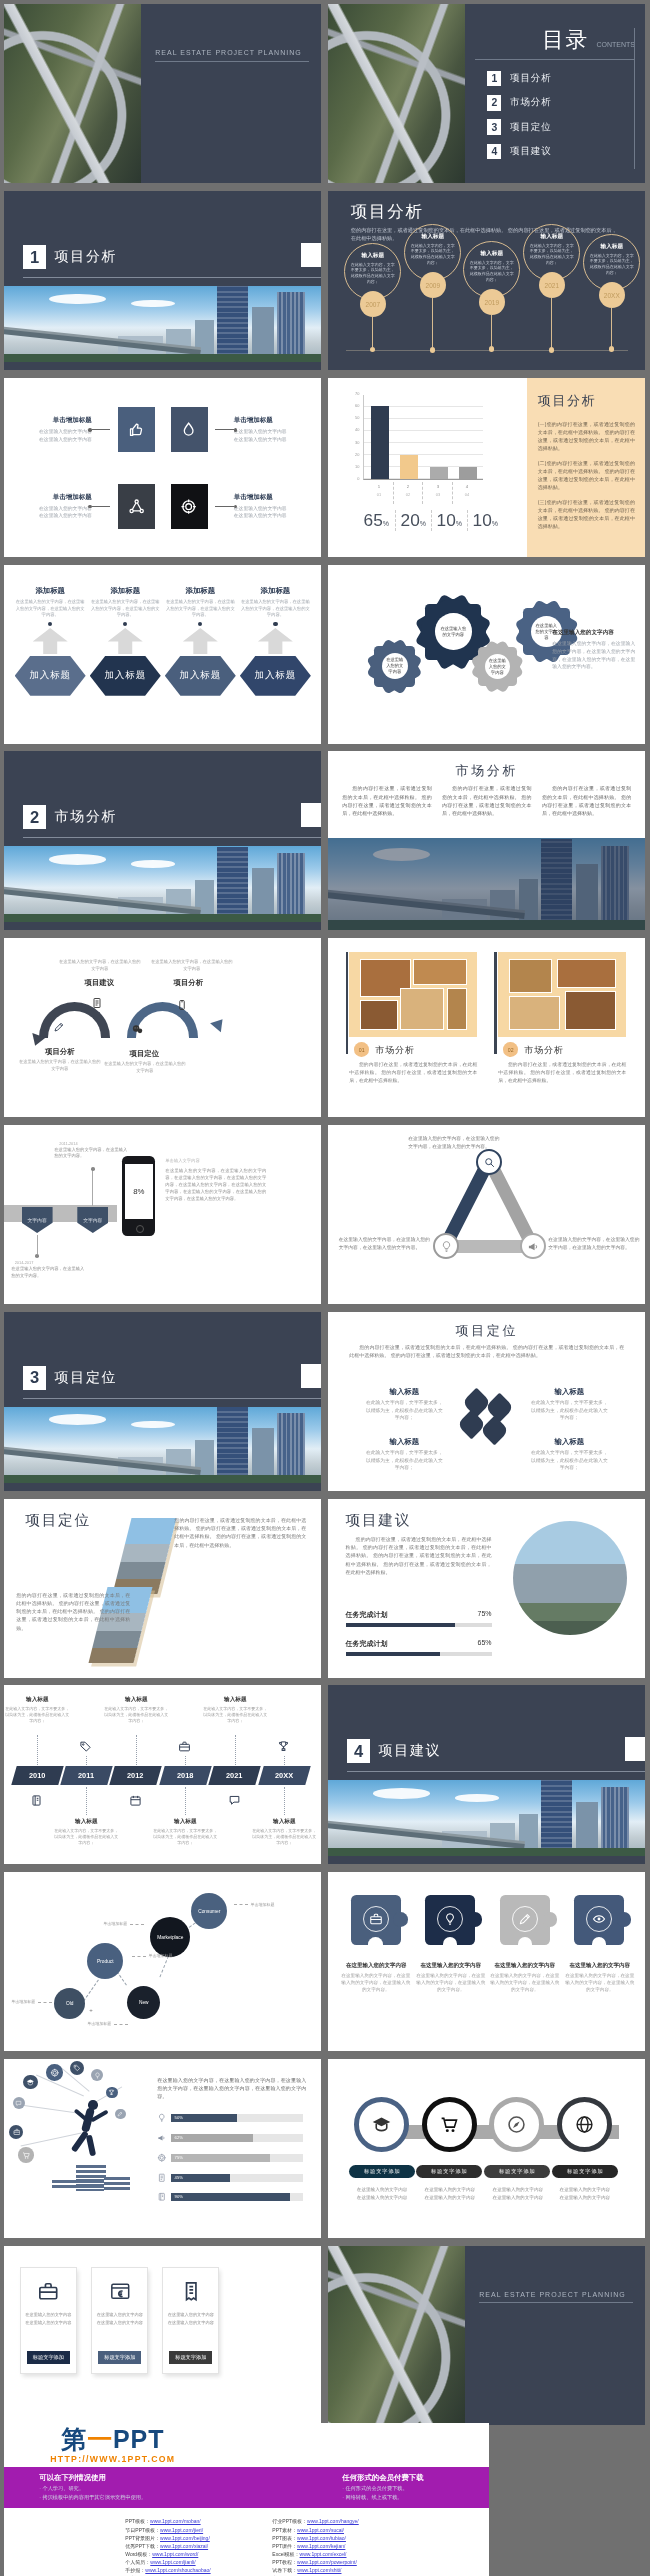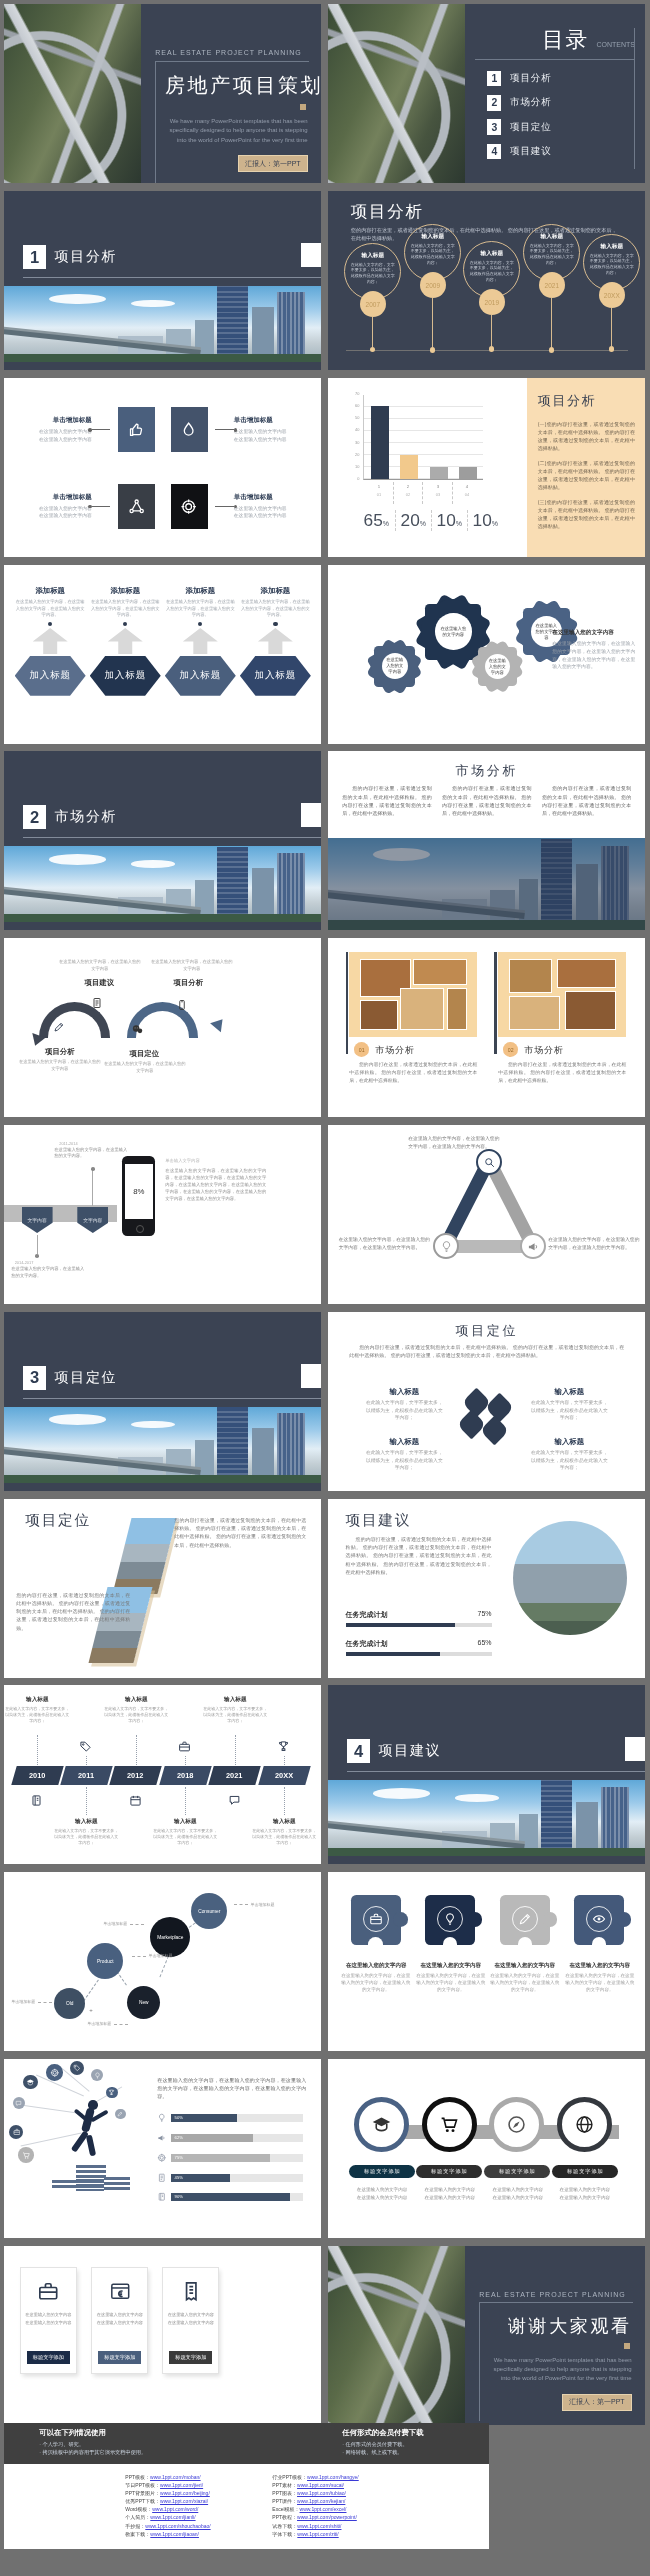--- a/index.html
+++ b/index.html
@@ -200,21 +200,21 @@
 .cd-ic{margin:12px auto 0;width:22.5px;height:22.5px;color:#2f3c51}
 .cd-tx{margin-top:8.7px;font-size:4.2px;color:#888;line-height:1.9;text-align:center}
 .cd-btn{position:absolute;left:6px;right:6px;bottom:8.7px;height:13px;color:#fff;font-size:5.2px;display:flex;align-items:center;justify-content:center}
 
 .footer{position:absolute;left:4.3px;top:2423px;width:485px}
 .f-logo{background:#fff;padding:4.3px 0 3.5px;text-align:left}
 .f-logo-in{width:217px;text-align:center}
 .f-brand{font-weight:bold;font-size:25px;letter-spacing:0.9px;color:#17497e;line-height:1}
 .f-brand .bar{color:#f08300}
 .f-url{font-size:8.7px;color:#ef8200;font-weight:bold;letter-spacing:1.3px;margin-top:1.7px}
-.f-terms{background:#404040;color:#fff;display:flex;padding:5.2px 0 7px}
+.f-terms{background:#a21caf;color:#fff;display:flex;padding:5.2px 0 7px}
 .f-tc1{margin-left:35px;width:303px}
 .f-tc2{width:143px}
 .f-tt{font-size:7.4px;font-weight:bold;margin-bottom:1.7px}
 .f-ti{font-size:5.2px;color:#cfd8e4;line-height:1.6}
 .f-links{background:#fff;display:flex;padding:9.5px 0 11.3px}
 .f-lc1{margin-left:121px;width:147px}
 .f-lc2{width:147px}
 .f-lk{font-size:5px;line-height:1.62;white-space:nowrap}
 .f-lk .lb{color:#444}
 .f-lk a{color:#3a3ad6;text-decoration:underline}
@@ -364,26 +364,20 @@
       </symbol>
 </defs>
 </svg>
 
 <div class="grid">
 
   <div class="sl dark">
     <div class="half-photo"></div>
     <div class="cv-right">
       <div class="cv-eyebrow">REAL ESTATE PROJECT PLANNING</div>
-      <div class="cv-box">
-        <div class="cv-title">房地产项目策划</div>
-        <div class="cv-bullet"></div>
-        <div class="cv-blurb">We have many PowerPoint templates that has been specifically designed to help anyone that is stepping into the world of PowerPoint for the very first time</div>
-        <div class="cv-pres-wrap"><span class="cv-pres">汇报人：第一PPT</span></div>
-      </div>
     </div>
   </div>
 
   <div class="sl dark">
     <div class="half-photo"></div>
     <div class="toc-right">
       <div class="toc-head">
         <span class="toc-zh">目录</span>
         <span class="toc-en">CONTENTS</span>
       </div>
@@ -1196,32 +1190,32 @@
           <div>在这里输入您的文字内容</div>
         </div>
         <div class="cd-btn" style="background:#3a3a3a">标题文字添加</div>
       </div>
   </div>
 
   <div class="sl dark">
     <div class="half-photo"></div>
     <div class="cv-right">
       <div class="cv-eyebrow">REAL ESTATE PROJECT PLANNING</div>
-      <div class="cv-box">
-        <div class="cv-title" style="font-size:18px">谢谢大家观看</div>
-        <div class="cv-bullet"></div>
-        <div class="cv-blurb">We have many PowerPoint templates that has been specifically designed to help anyone that is stepping into the world of PowerPoint for the very first time</div>
-        <div class="cv-pres-wrap"><span class="cv-pres">汇报人：第一PPT</span></div>
-      </div>
     </div>
   </div>
 
 </div>
 
 <div class="footer">
+  <div class="f-logo">
+    <div class="f-logo-in">
+      <div class="f-brand"><span>第</span><span class="bar">一</span><span>PPT</span></div>
+      <div class="f-url">HTTP://WWW.1PPT.COM</div>
+    </div>
+  </div>
   <div class="f-terms">
     <div class="f-tc1">
       <div class="f-tt">可以在下列情况使用</div>
       <div class="f-ti">· <span>个人学习、研究。</span></div>
       <div class="f-ti">· <span>拷贝模板中的内容用于其它演示文档中使用。</span></div>
     </div>
     <div class="f-tc2">
       <div class="f-tt">任何形式的会员付费下载</div>
       <div class="f-ti">· <span>任何形式的会员付费下载。</span></div>
       <div class="f-ti">· <span>网络转载、线上或下载。</span></div>

